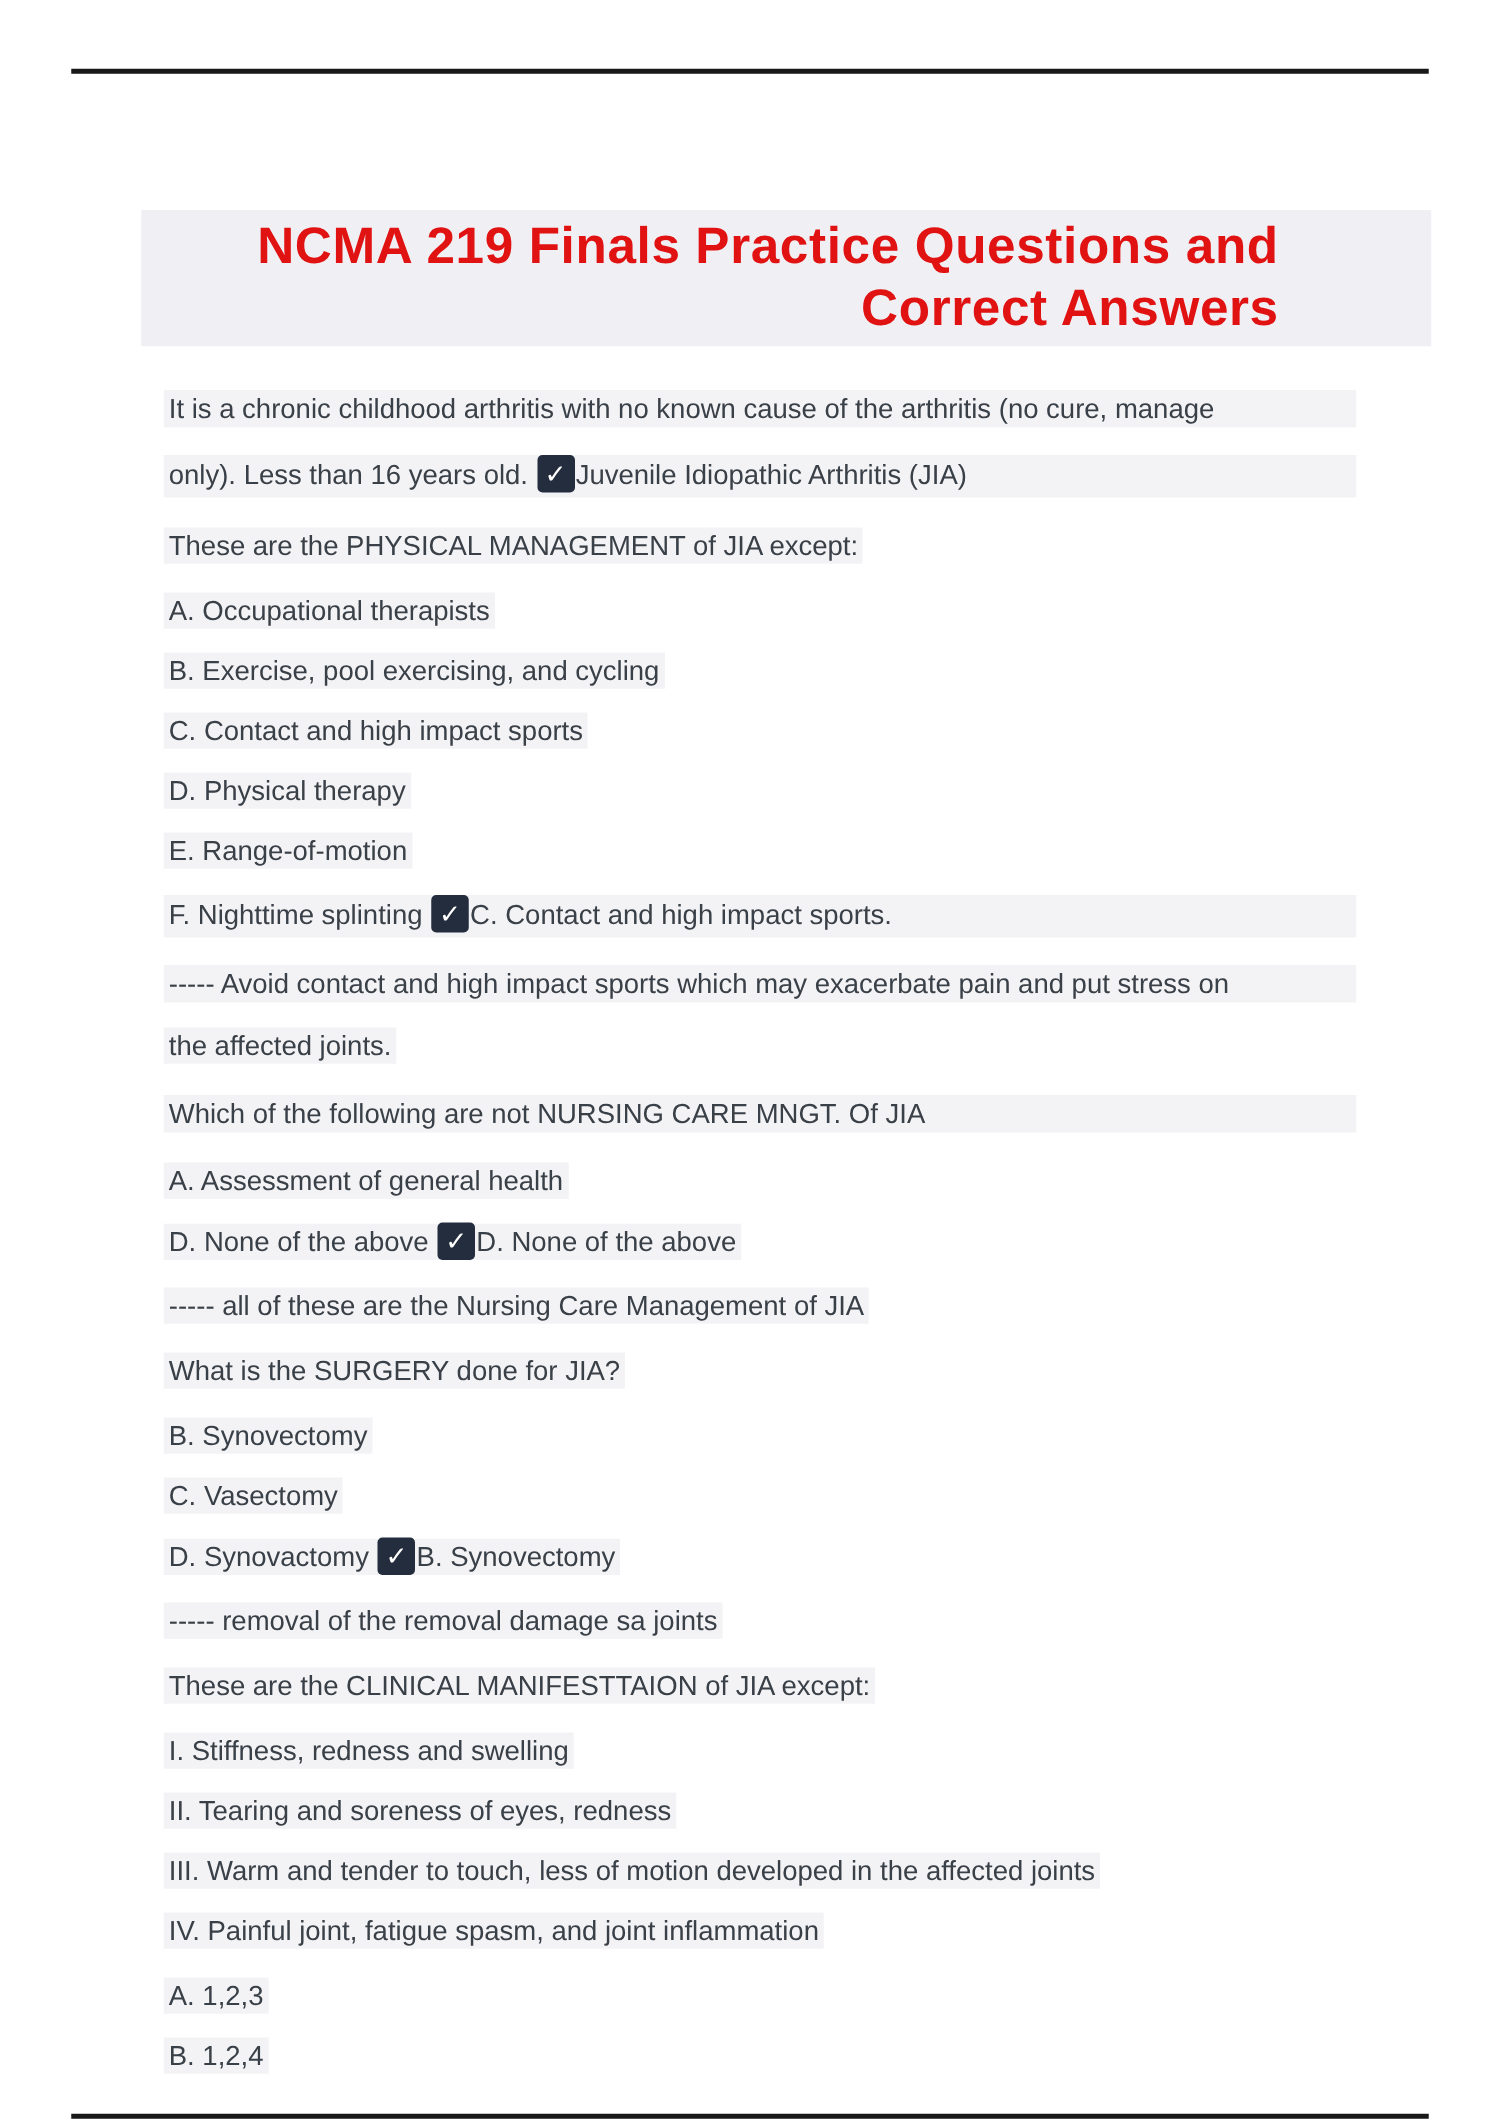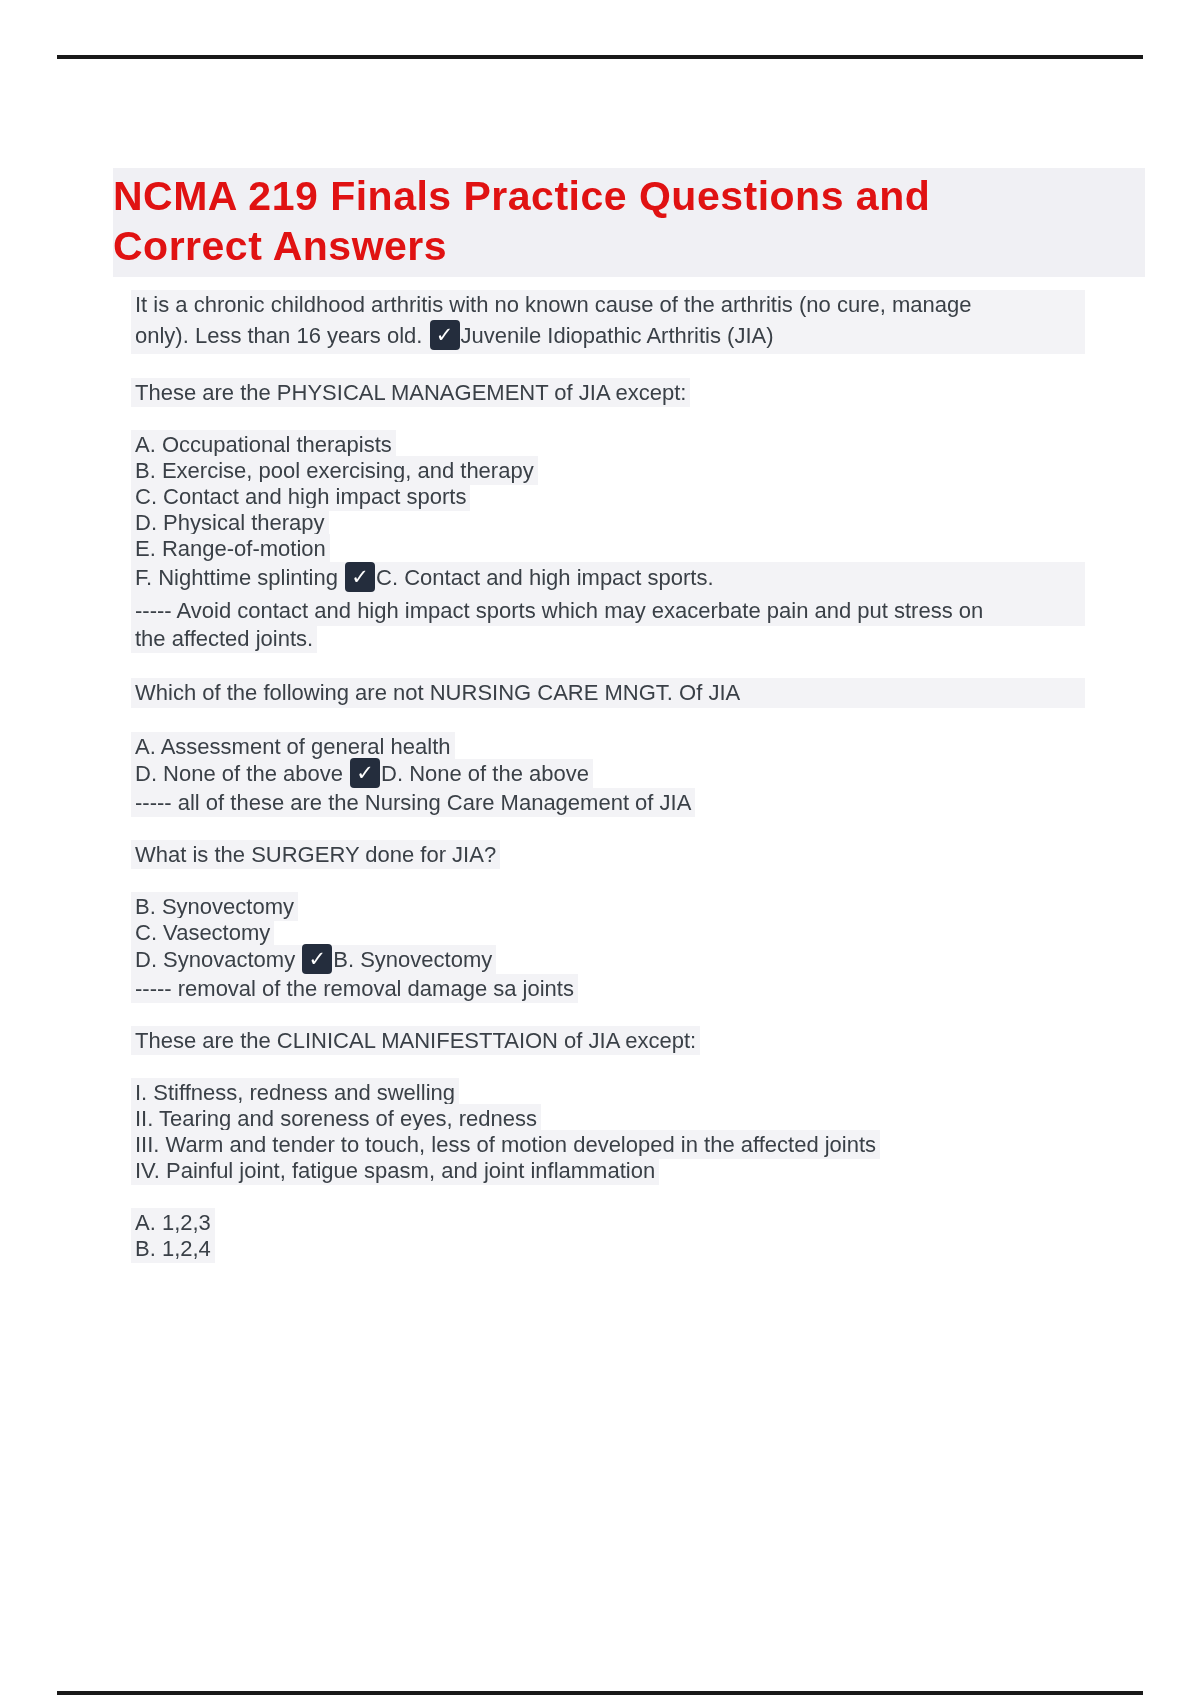--- a/index.html
+++ b/index.html
@@ -23,35 +23,36 @@
     position:absolute;left:57px;right:57px;height:4px;
     background:var(--rule);
   }
   .rule-top{top:55px;}
   .rule-bottom{top:1691px;}
   .title-block{
     position:absolute;top:168px;left:113px;width:1032px;
     background:var(--title-block-bg);
     padding:3px 0 6px 0;
   }
-  .title-inner{width:910px;text-align:left;}
+  .title-inner{width:910px;text-align:right;}
   .title-inner h1{
     margin:0;
     font-size:41px;line-height:50px;font-weight:bold;
     color:var(--title-red);
     letter-spacing:0.5px;
   }
   .doc-body{
     position:absolute;top:290px;left:131px;width:954px;
     font-size:22px;color:var(--body-text);
   }
   .block{margin:0 0 26px 0;}
   .line{
     line-height:26px;
     white-space:nowrap;
+    margin-top:22px;
   }
   .hl{
     background:var(--highlight);
     padding:2px 4px;
   }
   .line.full .hl{
     display:inline-block;
     width:100%;
     box-sizing:border-box;
   }
@@ -84,21 +85,21 @@
   <div class="doc-body">
       <div class="block">
         <div class="line full"><span class="hl">It is a chronic childhood arthritis with no known cause of the arthritis (no cure, manage</span></div>
         <div class="line full"><span class="hl">only). Less than 16 years old. <span class="check">✓</span>Juvenile Idiopathic Arthritis (JIA)</span></div>
       </div>
       <div class="block">
         <div class="line"><span class="hl">These are the PHYSICAL MANAGEMENT of JIA except:</span></div>
       </div>
       <div class="block">
         <div class="line"><span class="hl">A. Occupational therapists</span></div>
-        <div class="line"><span class="hl">B. Exercise, pool exercising, and therapy</span></div>
+        <div class="line"><span class="hl">B. Exercise, pool exercising, and cycling</span></div>
         <div class="line"><span class="hl">C. Contact and high impact sports</span></div>
         <div class="line"><span class="hl">D. Physical therapy</span></div>
         <div class="line"><span class="hl">E. Range-of-motion</span></div>
         <div class="line full"><span class="hl">F. Nighttime splinting <span class="check">✓</span>C. Contact and high impact sports.</span></div>
         <div class="line full"><span class="hl">----- Avoid contact and high impact sports which may exacerbate pain and put stress on</span></div>
         <div class="line"><span class="hl">the affected joints.</span></div>
       </div>
       <div class="block">
         <div class="line full"><span class="hl">Which of the following are not NURSING CARE MNGT. Of JIA</span></div>
       </div>

